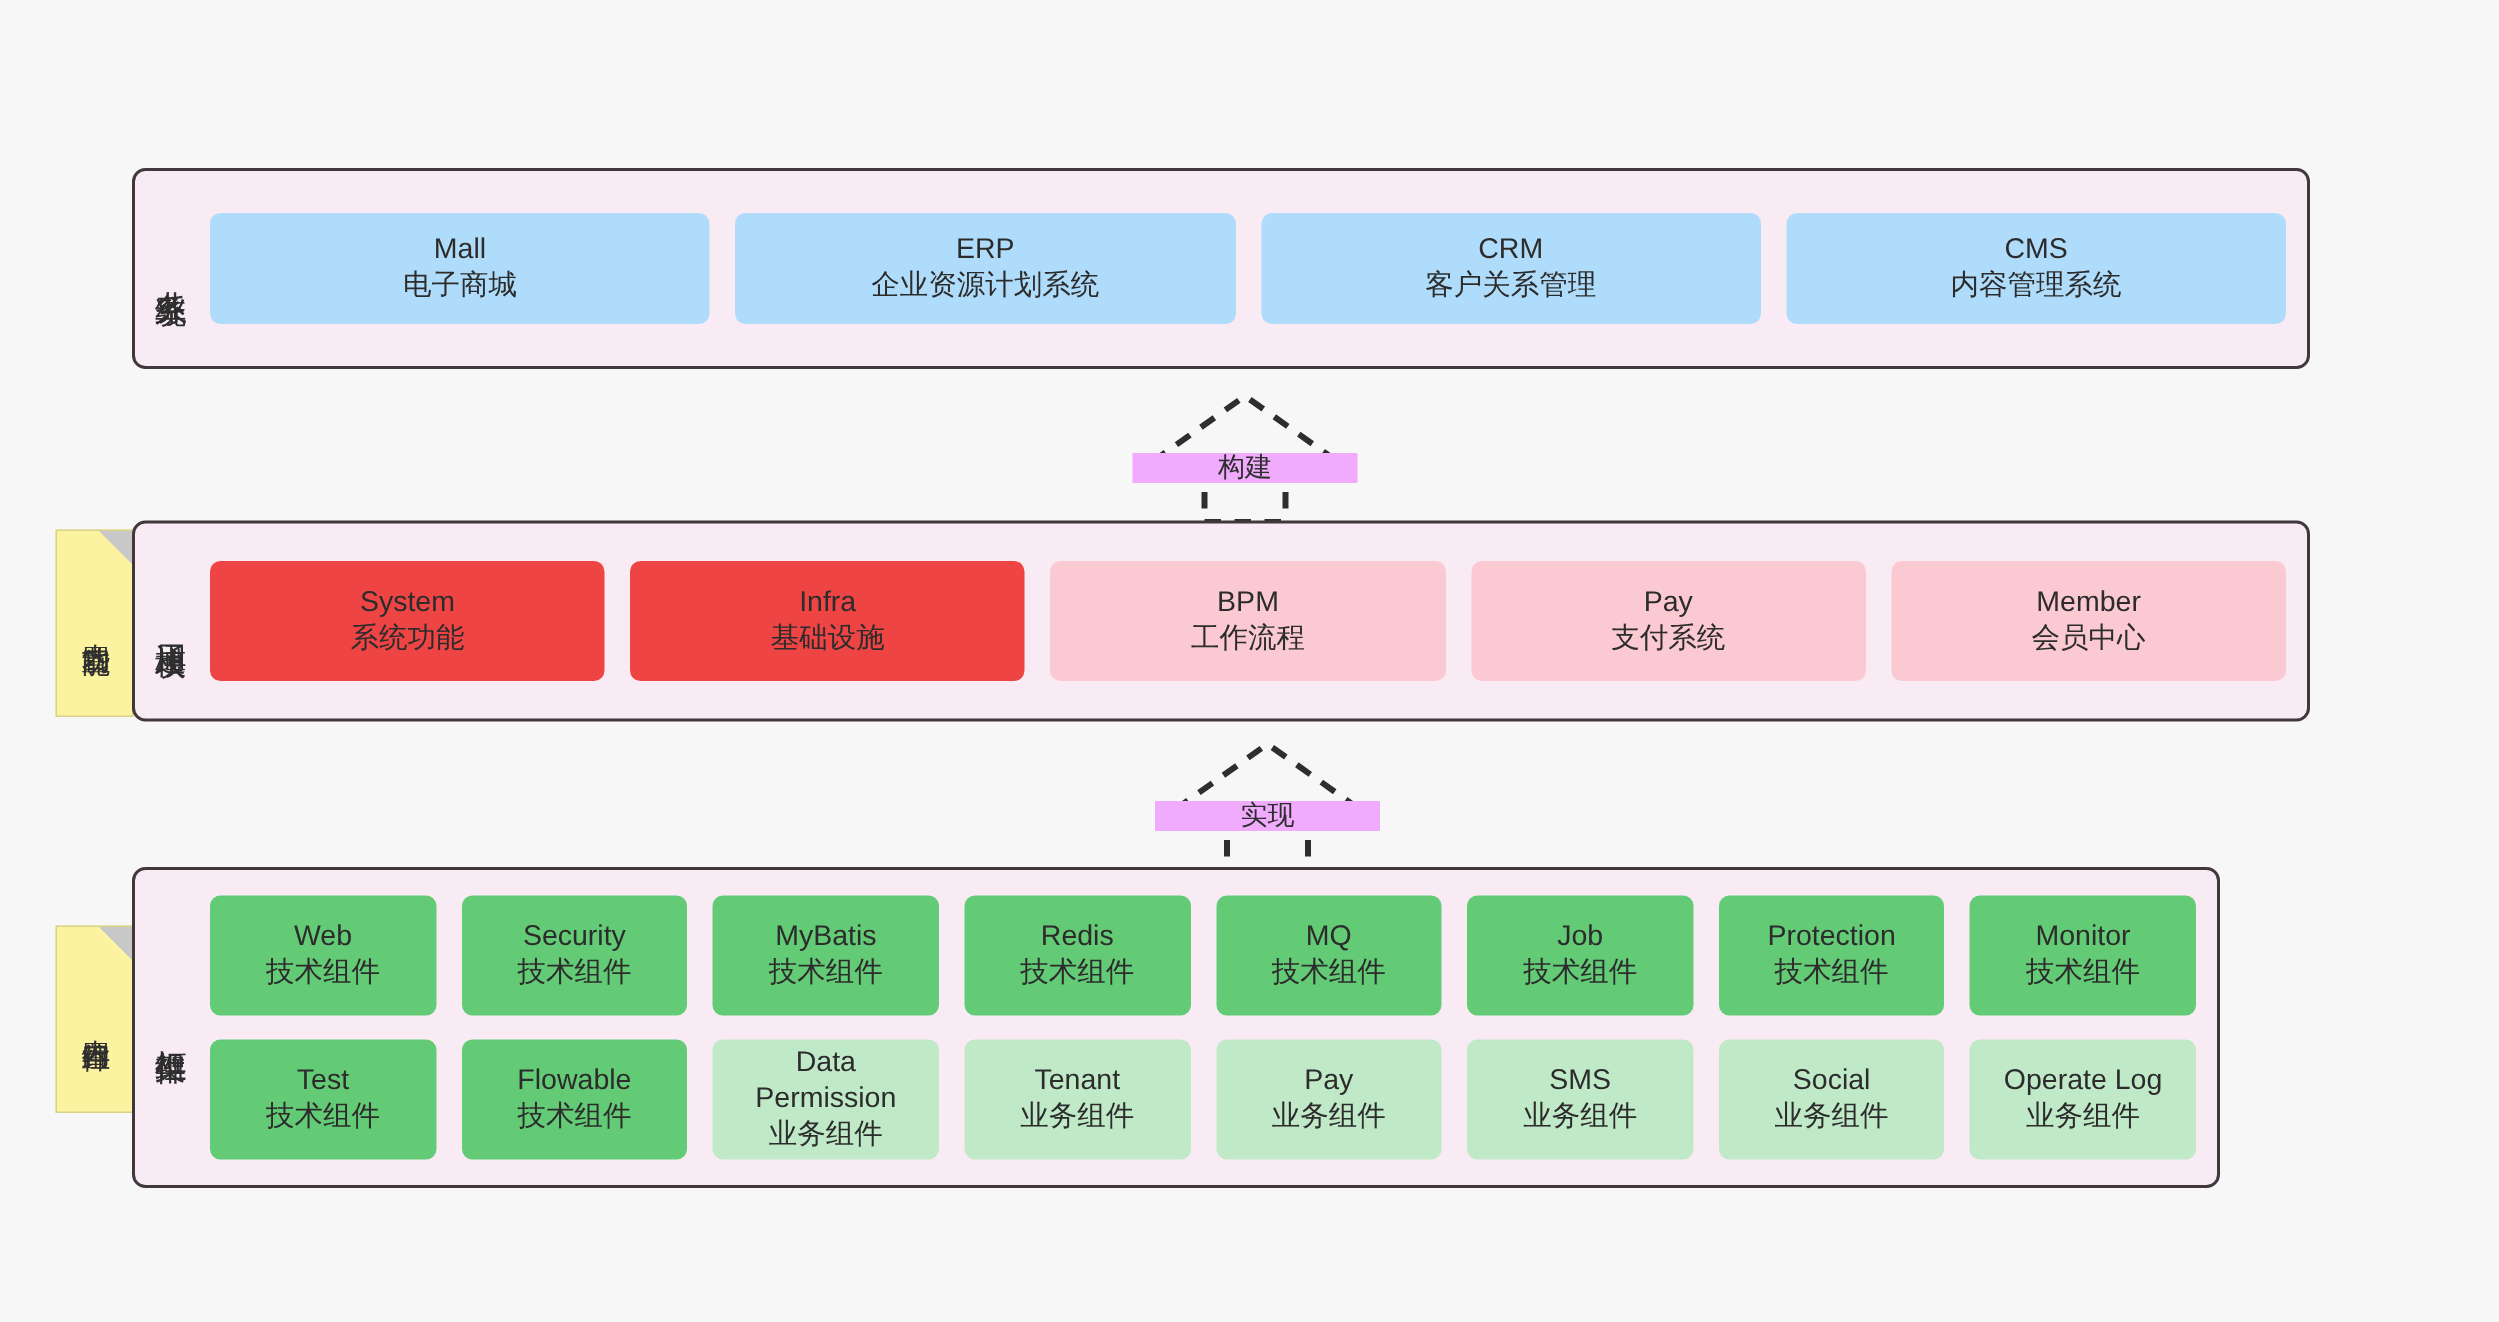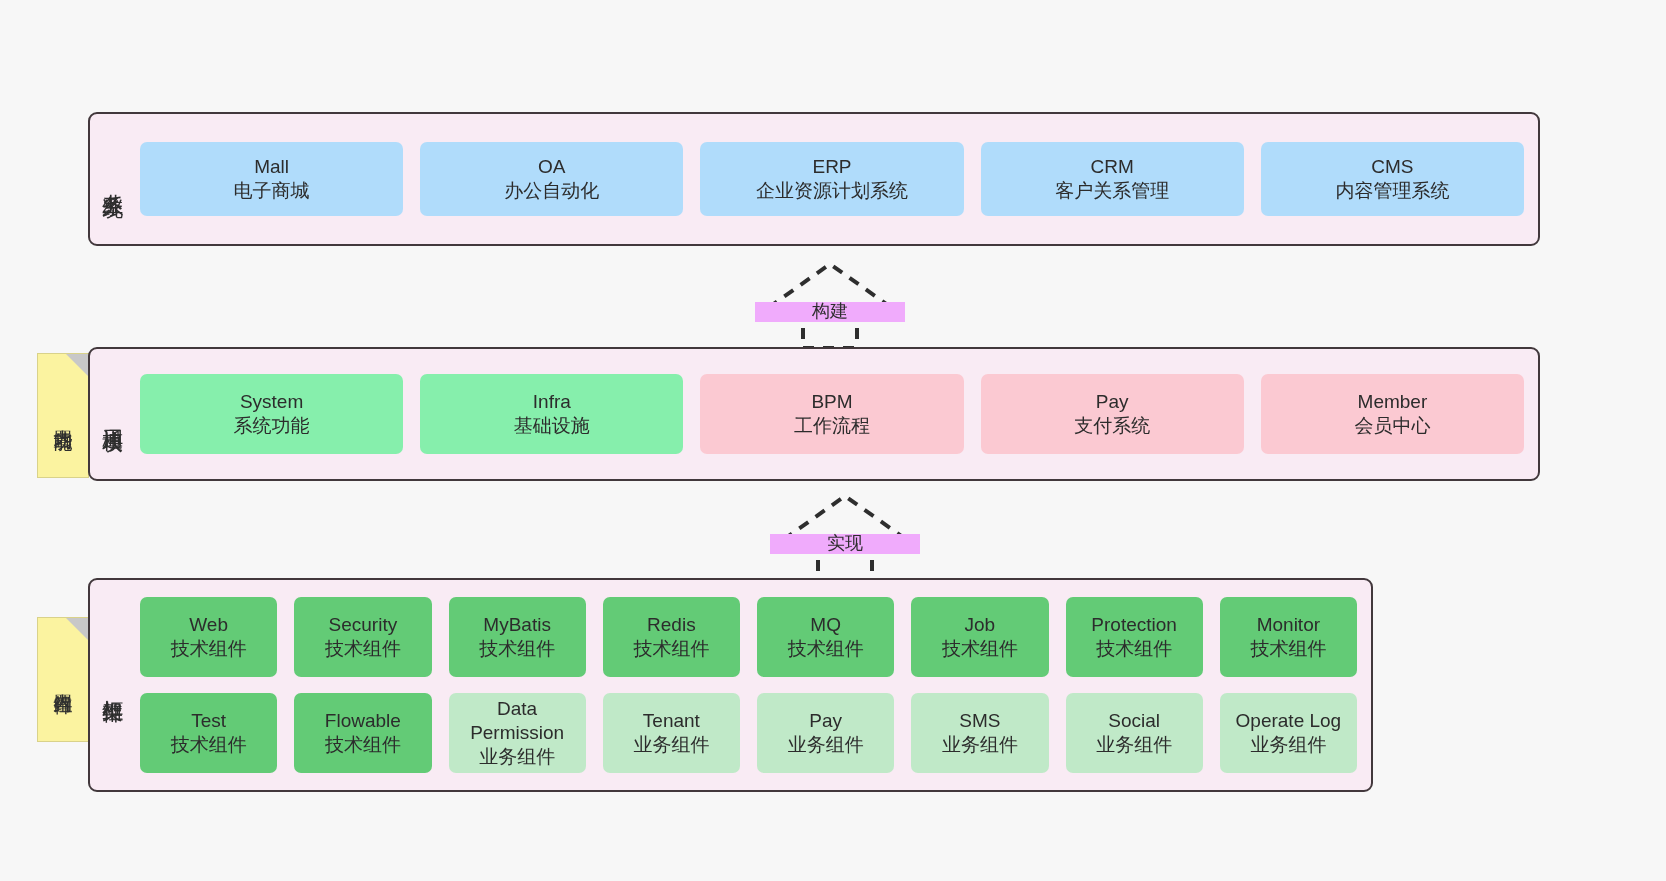--- a/index.html
+++ b/index.html
@@ -60,33 +60,33 @@
     font-size: 19px;
     line-height: 1.28;
     color: #2c2c2c;
     padding: 4px 6px;
   }
   .card .en { display: block; }
   .card .cn { display: block; }
 
   
   .c-blue       { background: #b0dcfb; }
-  .c-red        { background: #86efac; }
+  .c-red        { background: #ef4444; }
   .c-pink       { background: #fbc9d2; }
   .c-green      { background: #63cb76; }
   .c-greenlight { background: #c0e9c8; }
 
   
   #layer-business  { left: 88px;  top: 112px; width: 1452px; height: 134px; }
   #layer-business .card { height: 74px; }
 
   #layer-common    { left: 88px;  top: 347px; width: 1452px; height: 134px; }
   #layer-common .card { height: 80px; }
 
-  #layer-framework { left: 88px;  top: 578px; width: 1285px; height: 214px; }
+  #layer-framework { left: 88px;  top: 578px; width: 1392px; height: 214px; }
   #layer-framework .card { height: 80px; }
   #layer-framework .layer-body { gap: 16px; }
 
   
   .note {
     position: absolute;
     width: 52px;
     background: #fbf3a0;
     border: 1px solid #d9d28a;
     display: flex;
@@ -136,24 +136,20 @@
 
 <div id="canvas">
 
   <div class="layer" id="layer-business">
     <div class="layer-title">业务系统</div>
     <div class="layer-body">
       <div class="row">
         <div class="card c-blue">
           <span class="en">Mall</span>
           <span class="cn">电子商城</span>
-        </div>
-        <div class="card c-blue">
-          <span class="en">OA</span>
-          <span class="cn">办公自动化</span>
         </div>
         <div class="card c-blue">
           <span class="en">ERP</span>
           <span class="cn">企业资源计划系统</span>
         </div>
         <div class="card c-blue">
           <span class="en">CRM</span>
           <span class="cn">客户关系管理</span>
         </div>
         <div class="card c-blue">

